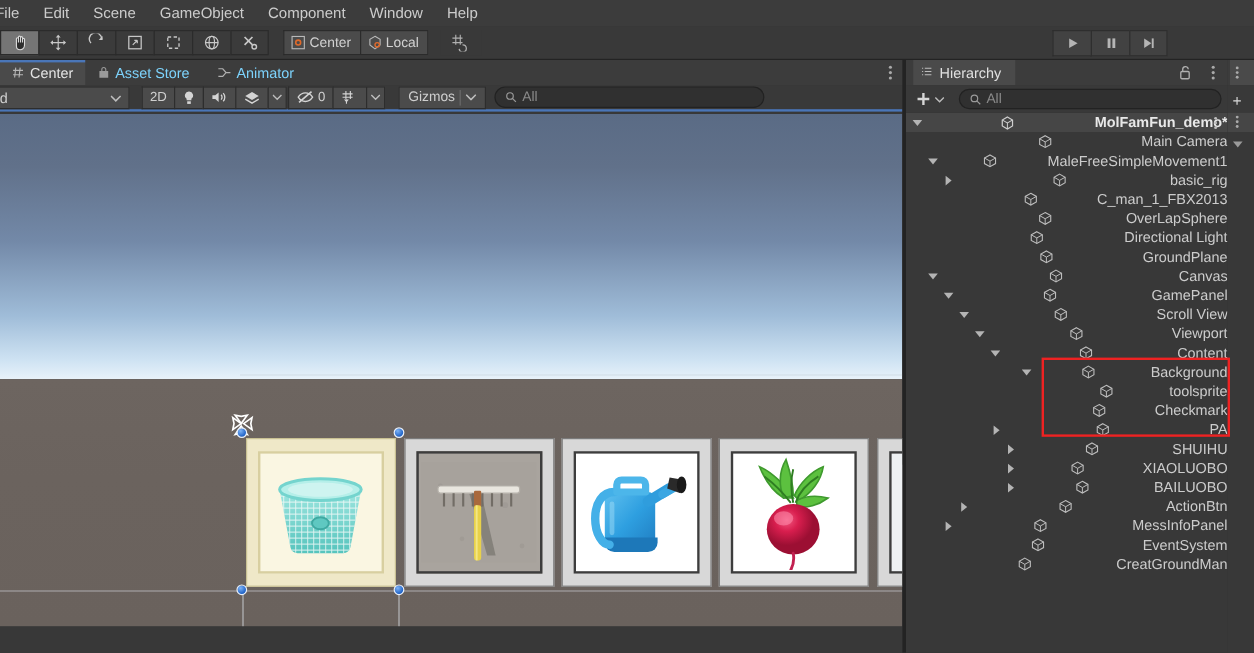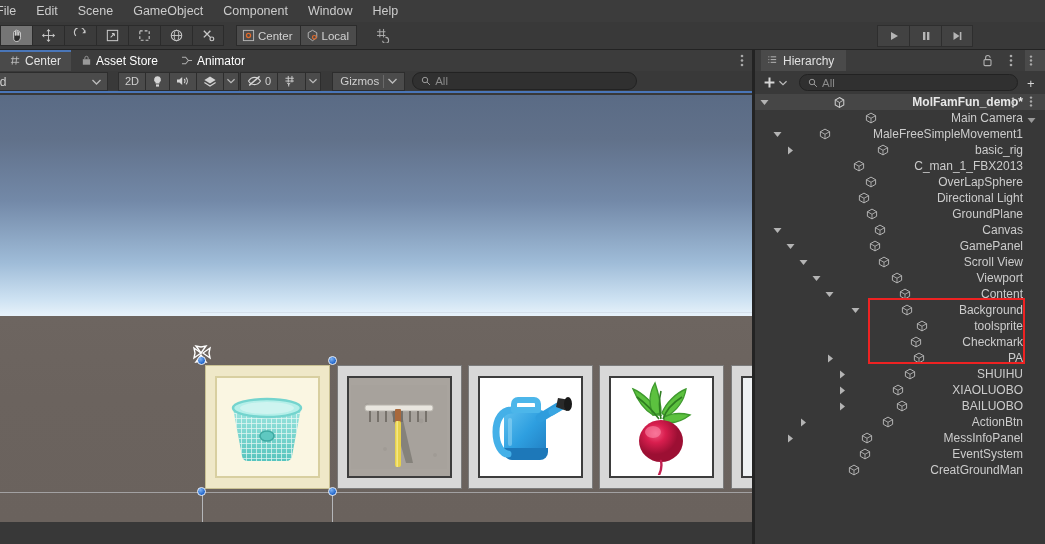--- a/index.html
+++ b/index.html
@@ -66,21 +66,21 @@
   .scene-panel {
     position:absolute; left:0; top:50px; width:752px; height:472px;
     background:#383838;
   }
   .tabstrip {
     position:absolute; left:0; top:0; width:752px; height:21px;
     background:#3c3c3c;
   }
   .tab {
     position:absolute; top:0; height:21px; display:flex; align-items:center;
-    gap:4px; padding:0 10px; font-size:12px; color:#ffffff; cursor:pointer;
+    gap:4px; padding:0 10px; font-size:12px; color:#7dd3fc; cursor:pointer;
     white-space:nowrap;
   }
   .tab.active { background:#4a4a4a; color:#e4e4e4; }
   .tab.active::after {
     content:""; position:absolute; left:0; top:0; width:100%; height:2px;
     background:#4a76b8;
   }
   .tabstrip-kebab {
     position:absolute; right:8px; top:4px; cursor:pointer;
   }

